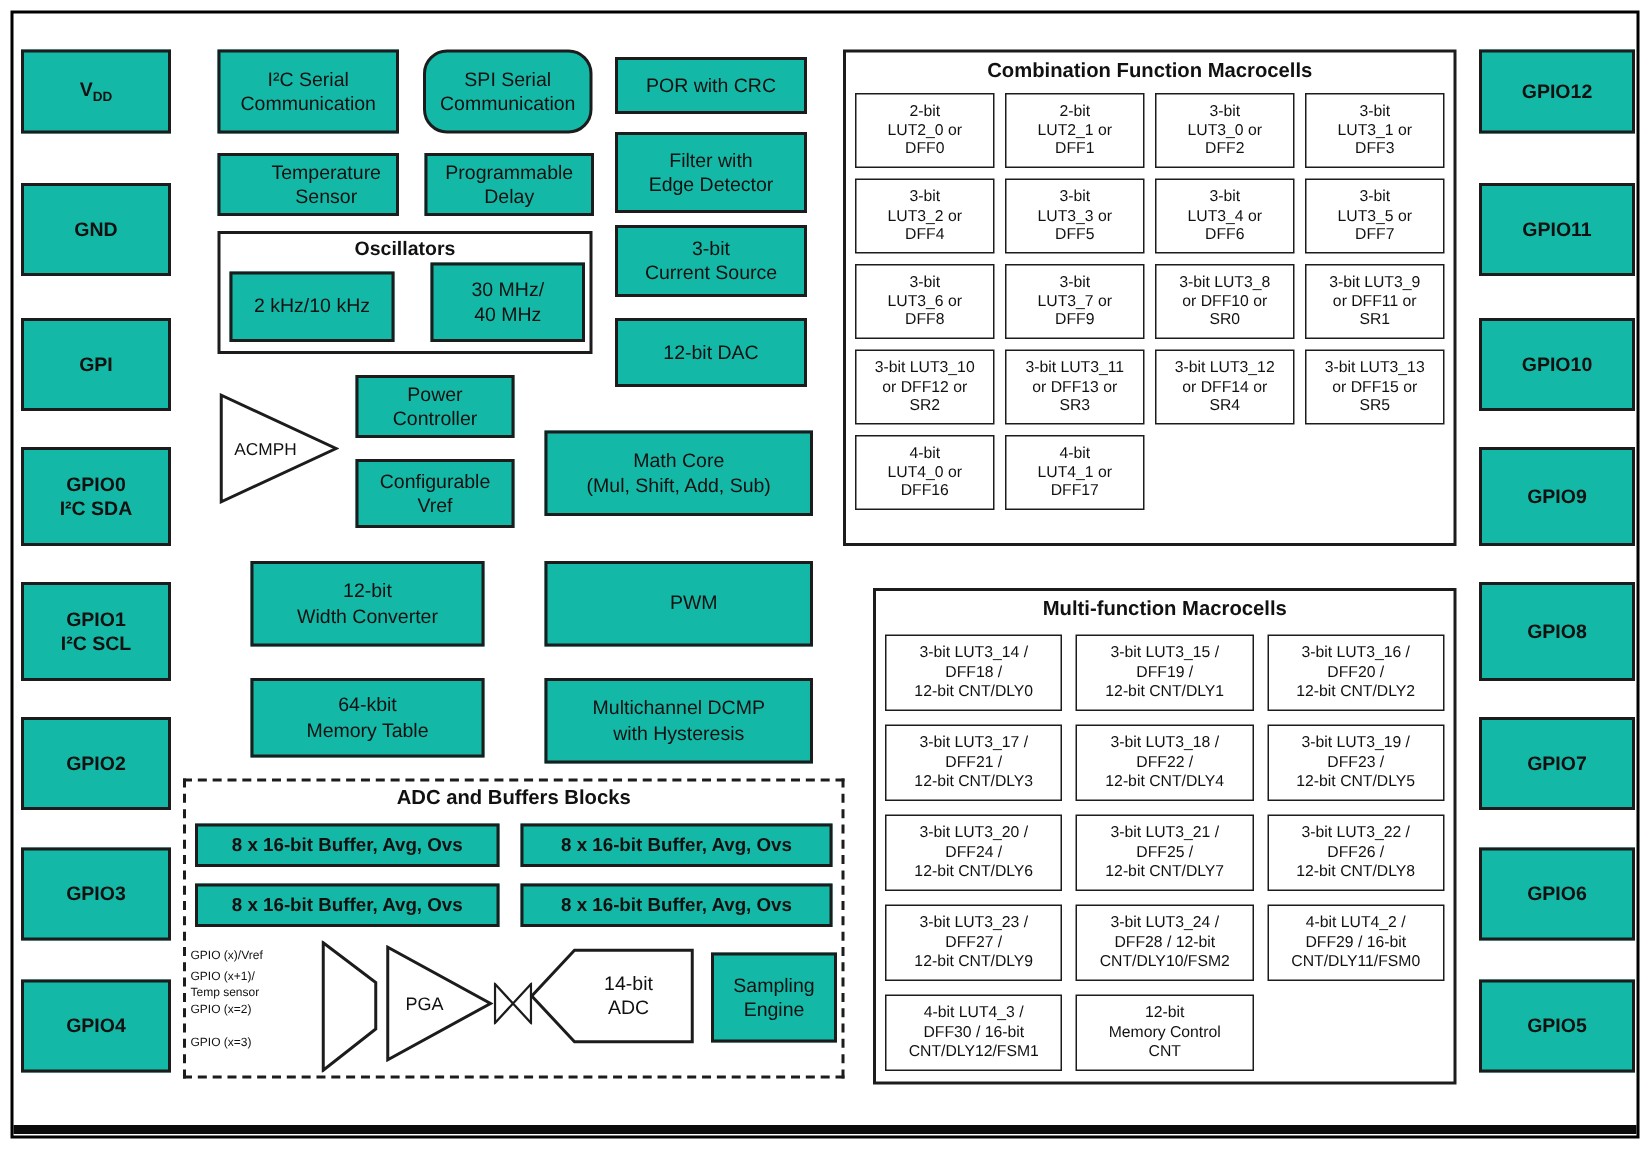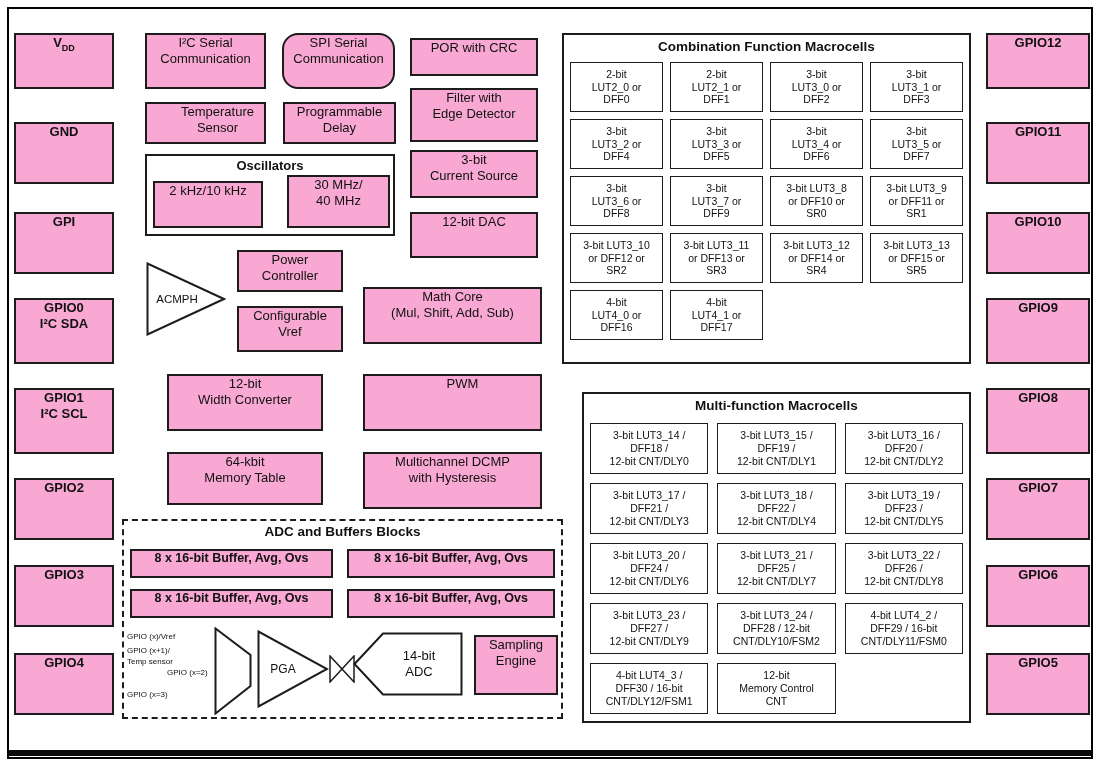--- a/index.html
+++ b/index.html
@@ -1,21 +1,21 @@
 <!DOCTYPE html>
 <html><head>
 <meta charset="utf-8">
 <style>
   * { margin:0; padding:0; box-sizing:border-box; }
   html,body { width:1100px; height:766px; background:#fff;
     font-family:"Liberation Sans", sans-serif; color:#111; }
   .stage { position:relative; width:1100px; height:766px; background:#fff; overflow:hidden; }
   .frame { position:absolute; left:7px; top:7px; width:1086px; height:752px; border:2px solid #000; }
-  .box { position:absolute; border:2px solid #1c1c1c; background:#f9a8d4;
-    display:flex; justify-content:center; text-align:center;
+  .box { position:absolute; border:2px solid #1c1c1c; background:#14b8a6;
+    display:flex; align-items:center; justify-content:center; text-align:center;
     font-size:13px; line-height:1.25; white-space:pre-line; }
   .pin { font-size:13px; font-weight:600; }
   .pin sub { font-size:9px; font-weight:600; }
   .panel { position:absolute; border:2px solid #1c1c1c; background:#fff; }
   .panel.dashed { border-style:dashed; }
   .panel-title { position:absolute; text-align:center; font-weight:bold; font-size:13.5px; }
   .grid { position:absolute; display:grid; }
   .grid.combo { grid-template-columns:repeat(4,1fr); gap:7px; grid-auto-rows:50px; }
   .grid.multi { grid-template-columns:repeat(3,1fr); gap:9px; grid-auto-rows:51px; }
   .cell { border:1.5px solid #1c1c1c; background:#fff; display:flex; align-items:center;
@@ -106,21 +106,21 @@
   <div class="panel-title" style="left:122px;top:524px;width:441px;">ADC and Buffers Blocks</div>
 
   <div class="box buffer" style="left:130px;top:549px;width:203px;height:29px;">8 x 16-bit Buffer, Avg, Ovs</div>
   <div class="box buffer" style="left:347px;top:549px;width:208px;height:29px;">8 x 16-bit Buffer, Avg, Ovs</div>
   <div class="box buffer" style="left:130px;top:589px;width:203px;height:29px;">8 x 16-bit Buffer, Avg, Ovs</div>
   <div class="box buffer" style="left:347px;top:589px;width:208px;height:29px;">8 x 16-bit Buffer, Avg, Ovs</div>
 
   <div class="adc-input" style="left:127px;top:632px;">GPIO (x)/Vref</div>
   <div class="adc-input" style="left:127px;top:646px;">GPIO (x+1)/</div>
   <div class="adc-input" style="left:127px;top:657px;">Temp sensor</div>
-  <div class="adc-input" style="left:127px;top:668px;margin-left:40px;">GPIO (x=2)</div>
+  <div class="adc-input" style="left:127px;top:668px;">GPIO (x=2)</div>
   <div class="adc-input" style="left:127px;top:690px;">GPIO (x=3)</div>
 
   <div class="shape" style="left:214px;top:627px;width:38px;height:88px;">
     <svg width="38" height="88" viewBox="0 0 38 88">
       <polygon points="1.5,1.5 1.5,86.5 36.5,59 36.5,28" fill="#fff" stroke="#1c1c1c" stroke-width="2"></polygon>
     </svg>
   </div>
 
   <div class="shape" style="left:257px;top:630px;width:72px;height:78px;">
     <svg width="72" height="78" viewBox="0 0 72 78">

